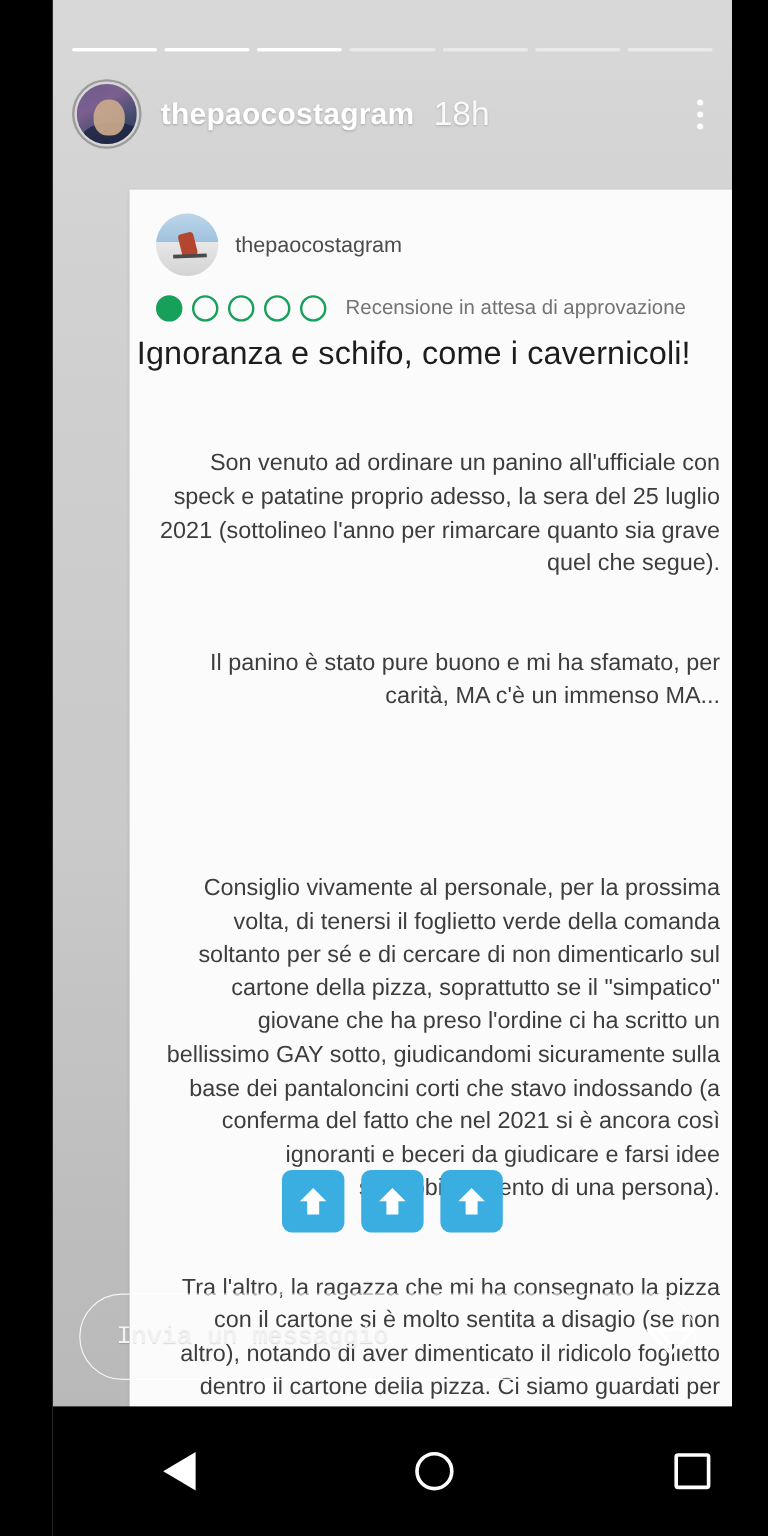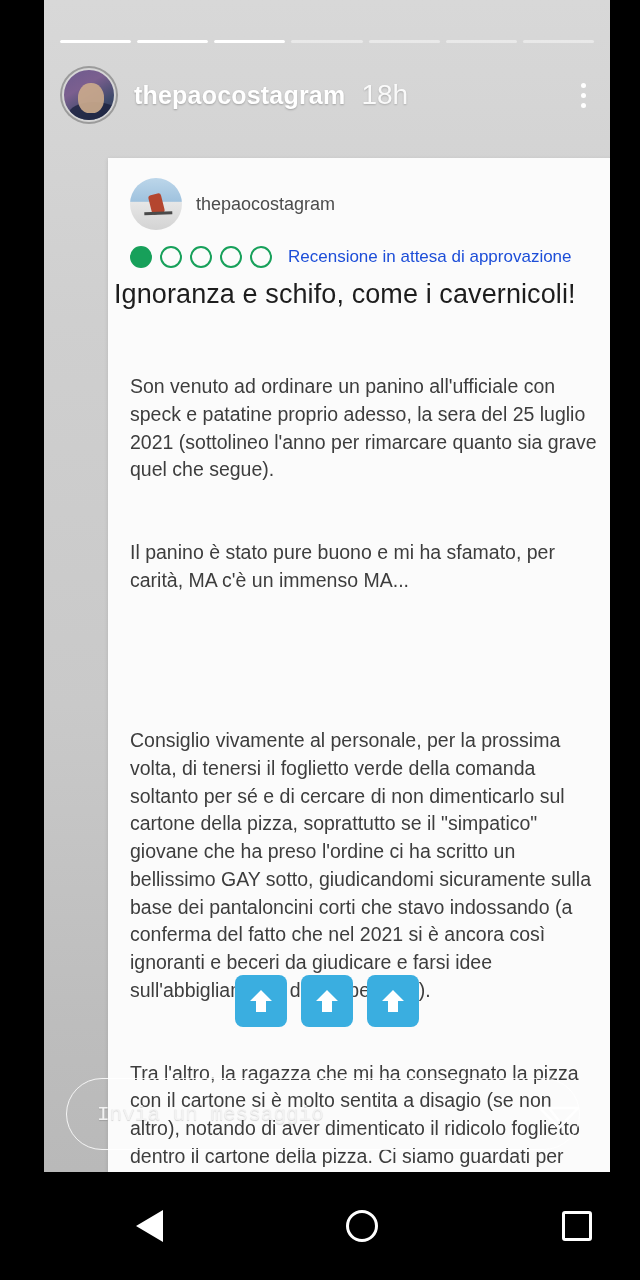--- a/index.html
+++ b/index.html
@@ -187,41 +187,42 @@
     border-radius: 50%;
     border: 2.5px solid #17a05a;
     box-sizing: border-box;
     margin-right: 8px;
   }
   .dot.filled {
     background: #17a05a;
   }
   .rating-label {
     font-size: 17px;
-    color: #1d4ed8;
+    color: #737373;
     margin-left: 8px;
   }
   .review-title {
     padding: 10px 22px 0 6px;
     font-size: 27px;
     color: #1d1d1d;
     font-weight: normal;
     letter-spacing: .1px;
     line-height: 1.25;
     margin: 0;
   }
   .review-body {
     padding: 6px 22px 0 22px;
     font-size: 19.5px;
     line-height: 1.42;
     color: #3d3d3d;
     white-space: pre-wrap;
   }
   .review-body p {
     margin: 0 0 0 0;
+    text-align: right;
   }
   .review-body p + p {
     margin-top: 0px;
   }
   .review-body .gap {
     height: 22px;
   }
   
   .arrows {
     position: absolute;

